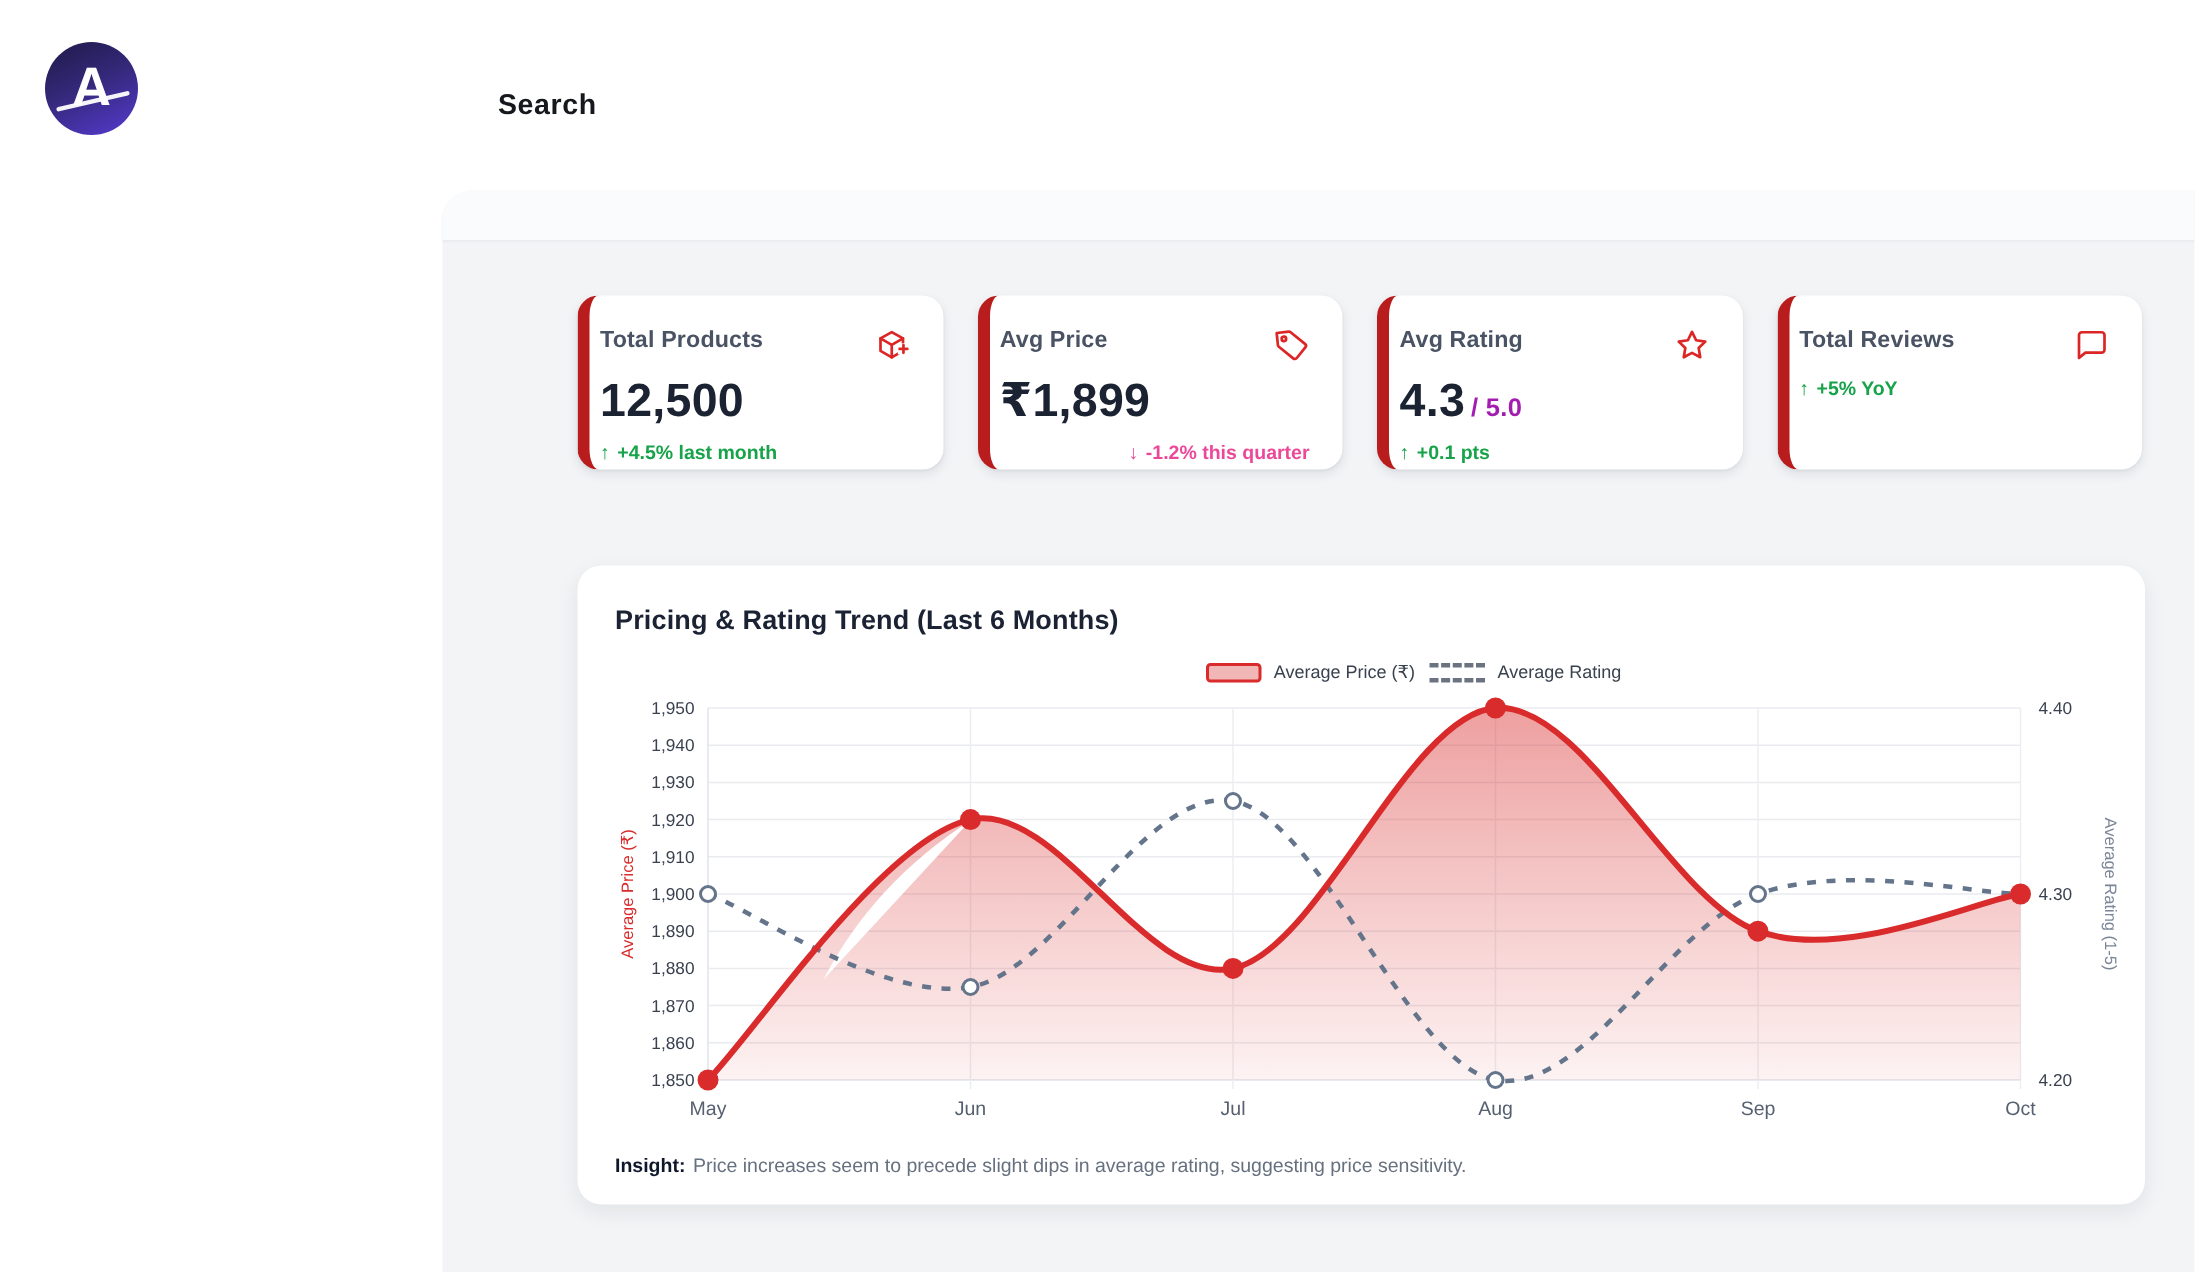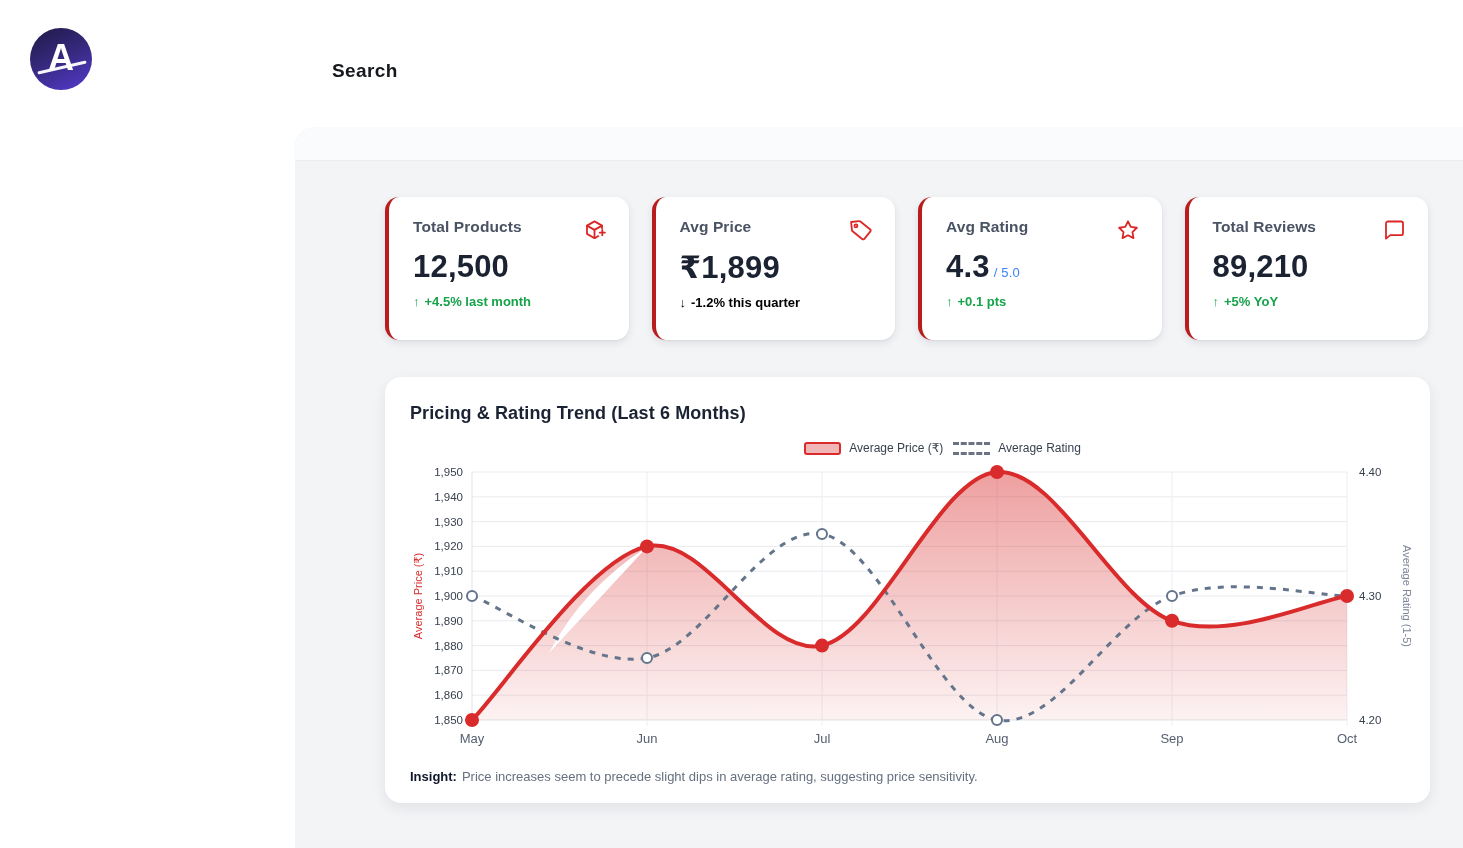--- a/index.html
+++ b/index.html
@@ -17,31 +17,31 @@
         color:#15181d;letter-spacing:.4px;cursor:pointer;text-align:center;}
 
   
   .panel{position:absolute;left:295px;top:127px;width:1168px;height:721px;
         background:#f3f4f6;border-top-left-radius:20px;}
   .panel-strip{height:33px;background:#fafbfc;border-top-left-radius:20px;
         box-shadow:0 1px 2px rgba(16,24,40,.04);}
 
   
   .cards-row{position:absolute;left:90px;top:70px;width:1043px;display:flex;gap:23px;}
-  .stat-card{flex:1;height:143px;box-sizing:border-box;background:#fff;border-radius:14px;
-        border-left:4px solid #b91c1c;padding:21px 22px 18px 24px;
+  .stat-card{flex:1;height:116px;box-sizing:border-box;background:#fff;border-radius:14px;
+        border-left:8px solid #b91c1c;padding:21px 22px 18px 7px;
         box-shadow:0 3px 8px rgba(16,24,40,.09),0 1px 2px rgba(16,24,40,.05);}
   .stat-head{display:flex;justify-content:space-between;align-items:flex-start;}
   .stat-label{font-size:15.5px;font-weight:600;color:#495363;letter-spacing:.1px;}
   .stat-icon{width:24px;height:24px;flex:0 0 auto;}
   .stat-value{margin-top:7px;font-size:31px;font-weight:800;color:#1b2332;letter-spacing:.2px;}
-  .stat-suffix{font-size:13px;font-weight:400;color:#3b82f6;margin-left:4px;}
+  .stat-suffix{font-size:17px;font-weight:700;color:#a21caf;margin-left:4px;}
   .stat-delta{margin-top:9px;font-size:13px;font-weight:600;}
   .stat-delta.up{color:#17a34a;}
-  .stat-delta.down{color:#000000;}
+  .stat-delta.down{color:#ec4899;text-align:right;}
   .stat-delta .arr{margin-right:5px;font-weight:700;}
 
   
   .chart-card{position:absolute;left:90px;top:250px;width:1045px;height:426px;box-sizing:border-box;
         background:#fff;border-radius:16px;box-shadow:0 5px 14px rgba(16,24,40,.08);
         padding:26px 15px 0 25px;}
   .chart-title{font-size:18px;font-weight:800;color:#1a2233;letter-spacing:.1px;}
   .legend-row{display:flex;justify-content:center;align-items:center;gap:10px;
         margin:16px 0 0 60px;height:16px;}
   .legend-item{display:flex;align-items:center;gap:8px;font-size:12px;color:#39424f;cursor:pointer;}
@@ -115,21 +115,20 @@
         </div>
       </div>
 
       <div class="stat-card">
         <div class="stat-head">
           <span class="stat-label">Total Reviews</span>
           <svg class="stat-icon" viewBox="0 0 24 24" fill="none" stroke="#dc2626" stroke-width="1.8" stroke-linejoin="round" stroke-linecap="round">
             <path d="M21 15.2 a1.9 1.9 0 0 1 -1.9 1.9 H8.3 L4 20.6 V5.4 a1.9 1.9 0 0 1 1.9 -1.9 h13.2 a1.9 1.9 0 0 1 1.9 1.9 Z"></path>
           </svg>
         </div>
-        <div class="stat-value">89,210</div>
         <div class="stat-delta up">
           <span class="arr">↑</span><span>+5% YoY</span>
         </div>
       </div>
     </div>
 
     <div class="chart-card">
       <div class="chart-title">Pricing &amp; Rating Trend (Last 6 Months)</div>
 
       <div class="legend-row">

